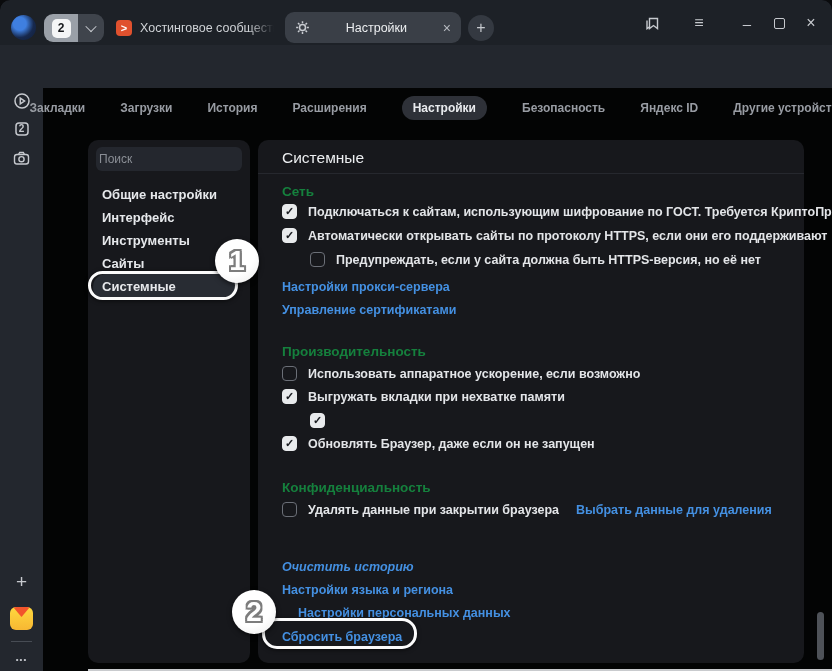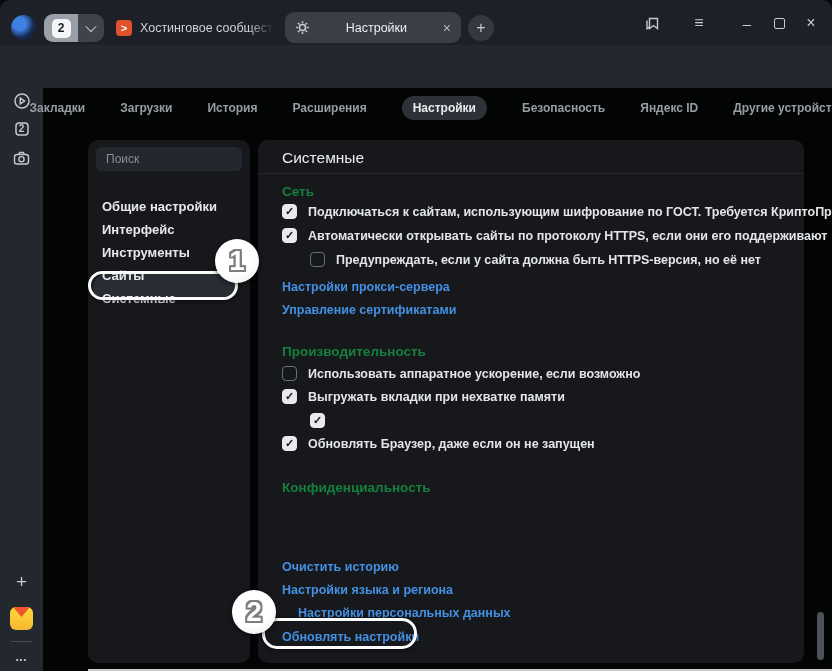--- a/index.html
+++ b/index.html
@@ -64,23 +64,23 @@
         border-radius:4px;transform:rotate(0deg);clip-path:polygon(0 0,100% 0,50% 100%);}
   
   .navrow{position:absolute;left:0;right:0;top:7px;height:26px;display:flex;align-items:center;
           justify-content:center;gap:35px;}
   .navtab{font-size:12px;font-weight:600;color:#989ca3;white-space:nowrap;}
   .navtab.sel{background:#2e3138;color:#e9ebee;padding:5px 11px;border-radius:13px;}
   
   .sidepanel{position:absolute;left:45px;top:52px;width:162px;height:523px;background:#17181c;border-radius:10px;}
   .mainpanel{position:absolute;left:215px;top:52px;width:546px;height:523px;background:#17181c;border-radius:10px;}
   .search{position:absolute;left:8px;top:7px;width:146px;height:24px;background:#24272e;border:none;
-          border-radius:6px;color:#dfe1e5;font-size:12px;padding:0 10px;font-family:"Liberation Sans",sans-serif;outline:none;}
+          border-radius:6px;color:#dfe1e5;font-size:12px;padding:0 3px;font-family:"Liberation Sans",sans-serif;outline:none;}
   .search::placeholder{color:#8a8e95;}
-  .sideitem{position:absolute;left:14px;height:20px;line-height:20px;font-size:13px;font-weight:600;color:#e6e8eb;margin-top:12px;}
+  .sideitem{position:absolute;left:14px;height:20px;line-height:20px;font-size:13px;font-weight:600;color:#e6e8eb;}
   .sidepill{position:absolute;left:5px;top:134px;width:145px;height:26px;background:#282c33;border-radius:13px;}
   
   .m-title{position:absolute;left:24px;top:9px;font-size:15.5px;color:#eceef0;}
   .m-div{position:absolute;left:0;right:0;top:33px;height:1px;background:#26282e;}
   .sect{position:absolute;left:24px;font-size:13.5px;font-weight:bold;color:#15803d;}
   .row{position:absolute;left:24px;display:flex;align-items:center;gap:11px;}
   .row.ind{left:52px;}
   .cb{width:15px;height:15px;border-radius:4px;border:1.6px solid #6b6f77;flex:none;
       display:flex;align-items:center;justify-content:center;}
   .cb[data-checked="true"]{background:#e8eaec;border-color:#e8eaec;}
@@ -312,32 +312,37 @@
           </span>
       </div>
       <div class="row" style="top:296px;">
         <span class="cb" data-checked="true">
             <i>✓</i>
           </span>
         <span class="lbl">Обновлять Браузер, даже если он не запущен</span>
       </div>
 
       <div class="sect" style="top:340px;">Конфиденциальность</div>
-
-      <div class="linkrow" style="top:417px;">
+      <div class="row" style="top:362px;">
+        <span class="cb" data-checked="false"></span>
+        <span class="lbl">Удалять данные при закрытии браузера</span>
+        <span class="link" style="margin-left:6px;">Выбрать данные для удаления</span>
+      </div>
+
+      <div class="linkrow" style="top:417px;font-style:italic;">
         <span class="link">Очистить историю</span>
       </div>
       <div class="linkrow" style="top:440px;">
         <span class="link">Настройки языка и региона</span>
       </div>
       <div class="linkrow" style="top:463px;margin-left:16px;">
         <span class="link">Настройки персональных данных</span>
       </div>
       <div class="linkrow" style="top:487px;">
-        <span class="link">Обновлять настройки</span>
+        <span class="link">Сбросить браузера</span>
       </div>
     </div>
 
     <div class="scrollthumb"></div>
     <div class="taskedge"></div>
 
     <div class="hl" style="left:45px;top:183px;width:150px;height:29px;"></div>
     <div class="badge" style="left:172px;top:151px;">
       <span>1</span>
     </div>

